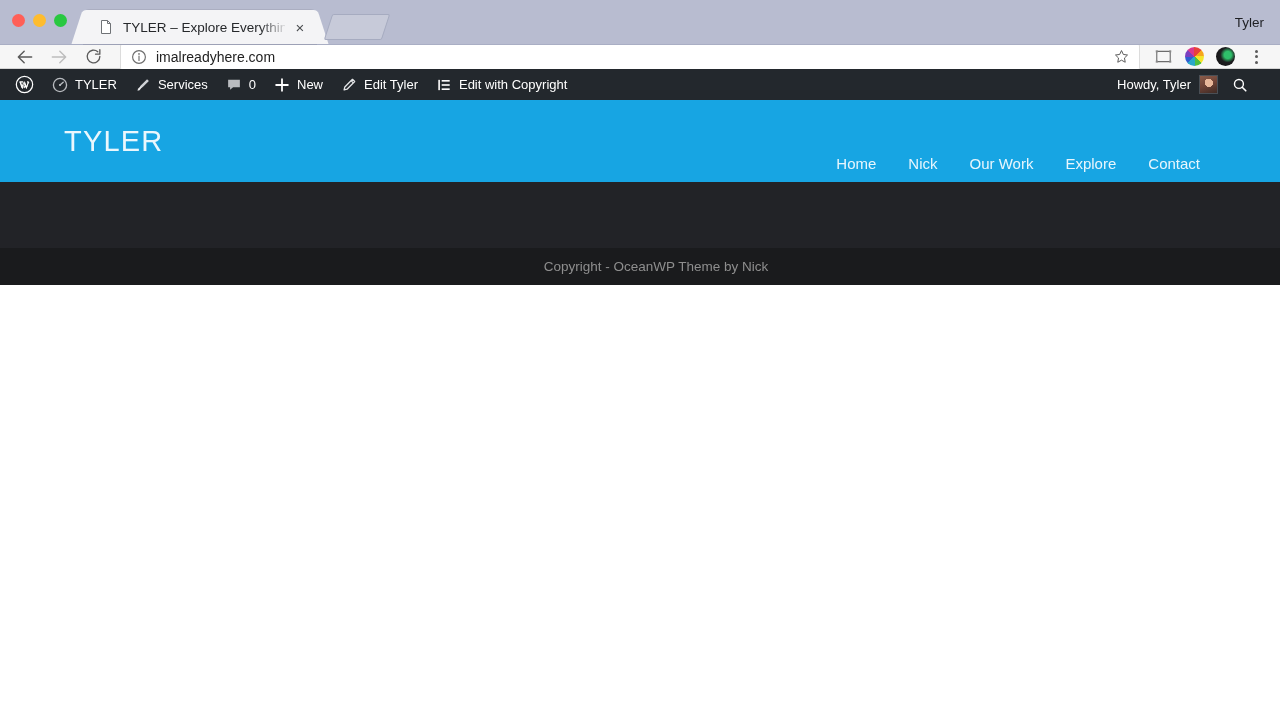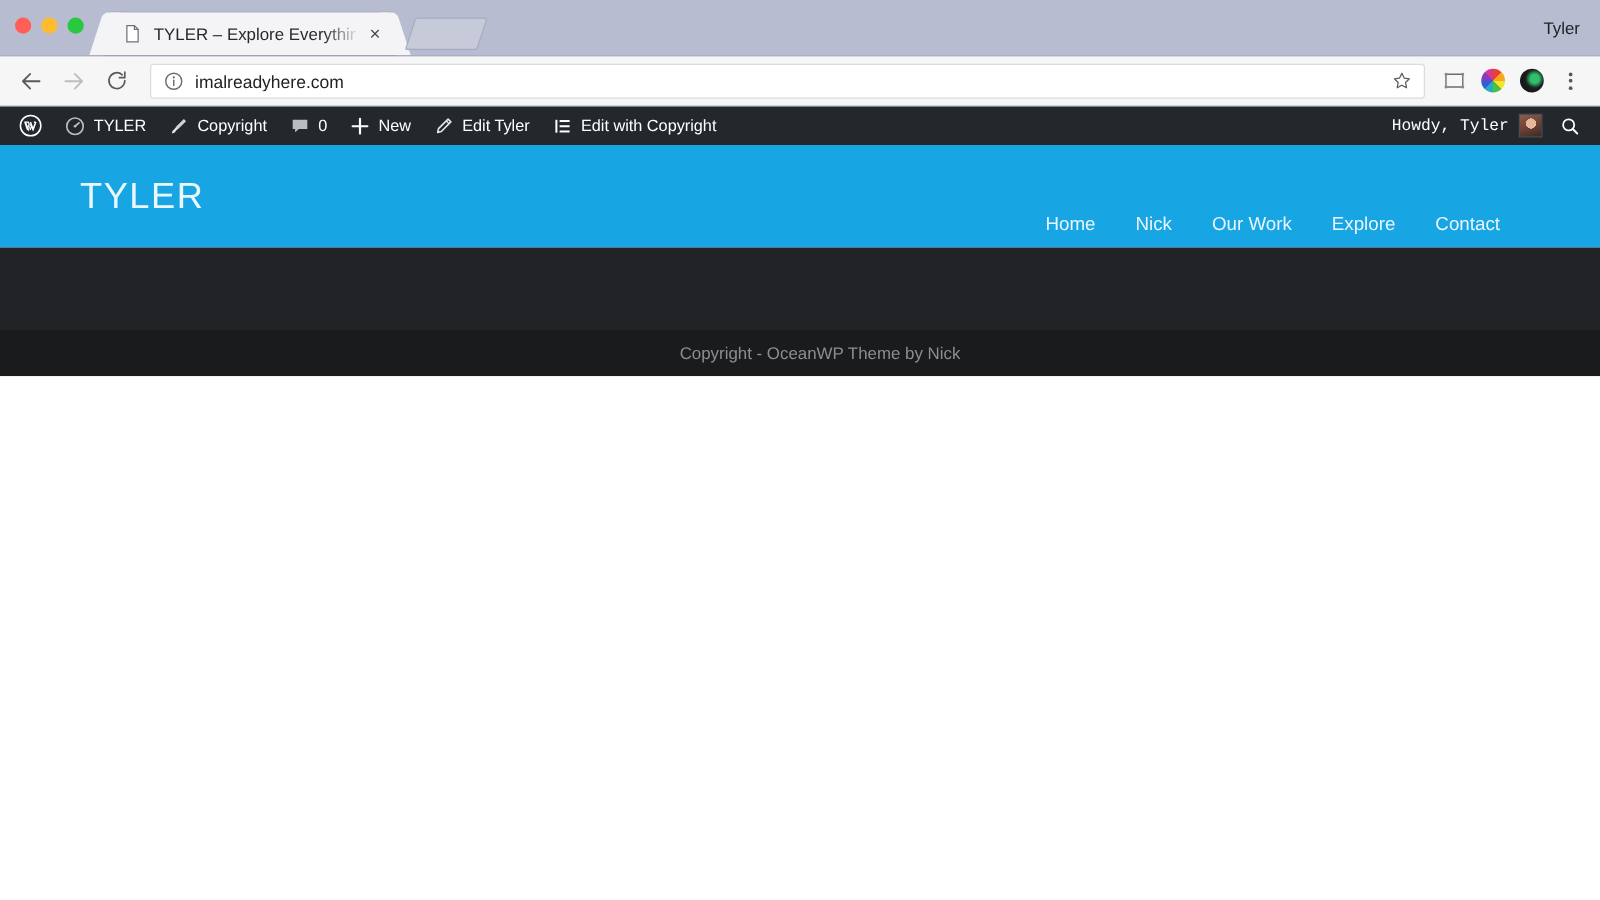--- a/index.html
+++ b/index.html
@@ -131,21 +131,21 @@
   .profile-name {
     position: absolute;
     right: 16px;
     top: 15px;
     font-size: 13.5px;
     color: #1e1f23;
   }
 
   
   .toolbar {
-    height: 40px;
+    height: 24px;
     background: #f6f6f6;
     border-bottom: 1px solid #d4d4d4;
     display: flex;
     align-items: center;
     padding: 0 10px;
     flex: 0 0 auto;
     box-sizing: border-box;
   }
   .nav-btn {
     width: 30px;
@@ -245,22 +245,21 @@
     white-space: nowrap;
     font-weight: normal;
   }
   .ab-item .ab-label { font-size: 13px; color: #ffffff; }
   .ab-icon { display: flex; align-items: center; justify-content: center; }
   .ab-right {
     margin-left: auto;
     display: flex;
     align-items: center;
     height: 31px;
-    padding-right: 6px;
-    font-family: Liberation Mono, monospace;
+    padding-right: 22px;
   }
   .ab-howdy {
     display: flex; align-items: center; gap: 8px;
     padding: 0 8px; height: 31px; color: #ffffff; font-size: 13px;
   }
   .ab-avatar {
     width: 17px; height: 17px;
     background:
       radial-gradient(circle at 52% 40%, #e8b79a 0 30%, transparent 31%),
       linear-gradient(160deg, #8b5c4a 0%, #6e4236 50%, #3d2a24 100%);
@@ -432,21 +431,21 @@
         <span class="ab-label">TYLER</span>
       </div>
 
       <div class="ab-item">
         <span class="ab-icon">
           <svg viewBox="0 0 18 18" width="16" height="16" aria-hidden="true">
             <path d="M13.6 2.4l2.0 2.0-7.1 7.1-2.8.8.8-2.8z" fill="#cfd2d6"></path>
             <path d="M6.5 10.1l1.4 1.4-2.8 3.4-2.3.6.6-2.3z" fill="#e6e8ea"></path>
           </svg>
         </span>
-        <span class="ab-label">Copyright</span>
+        <span class="ab-label">Services</span>
       </div>
 
       <div class="ab-item">
         <span class="ab-icon">
           <svg viewBox="0 0 18 18" width="16" height="16" aria-hidden="true">
             <path d="M2.4 3.2h13.2v8.2H8.0l-3.4 3.0v-3.0H2.4z" fill="#b9bcc0"></path>
           </svg>
         </span>
         <span class="ab-label">0</span>
       </div>

